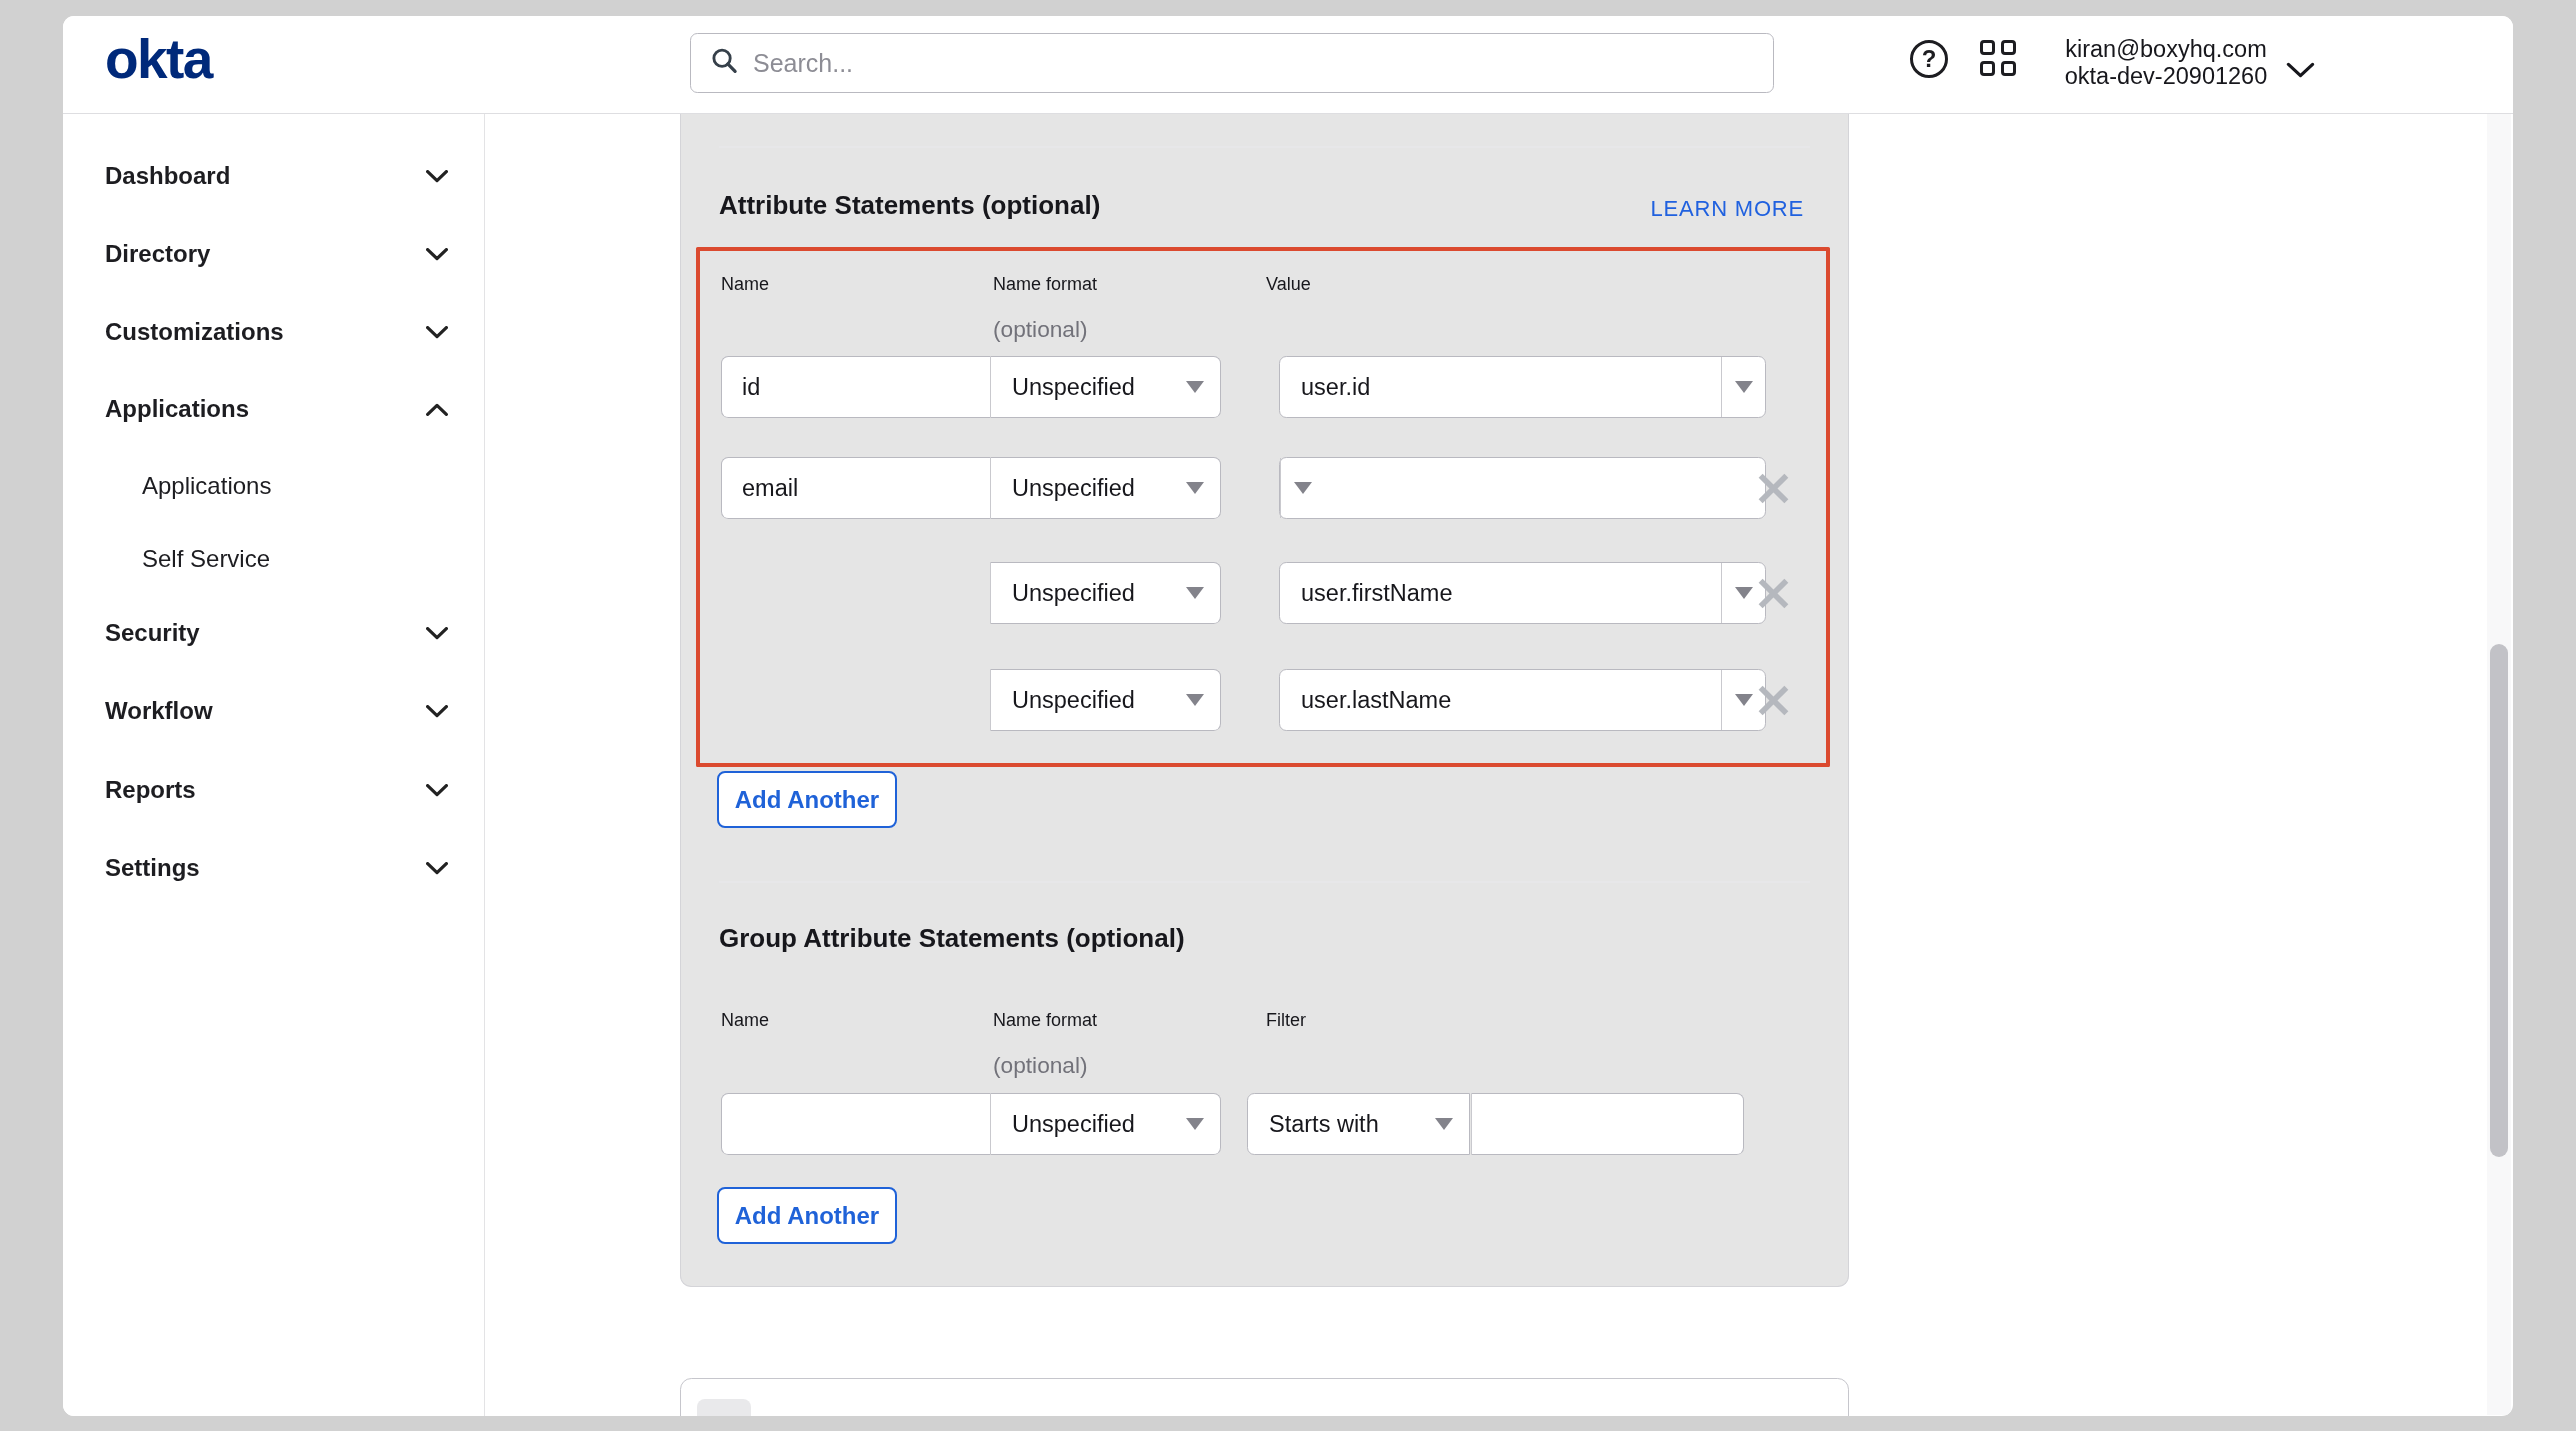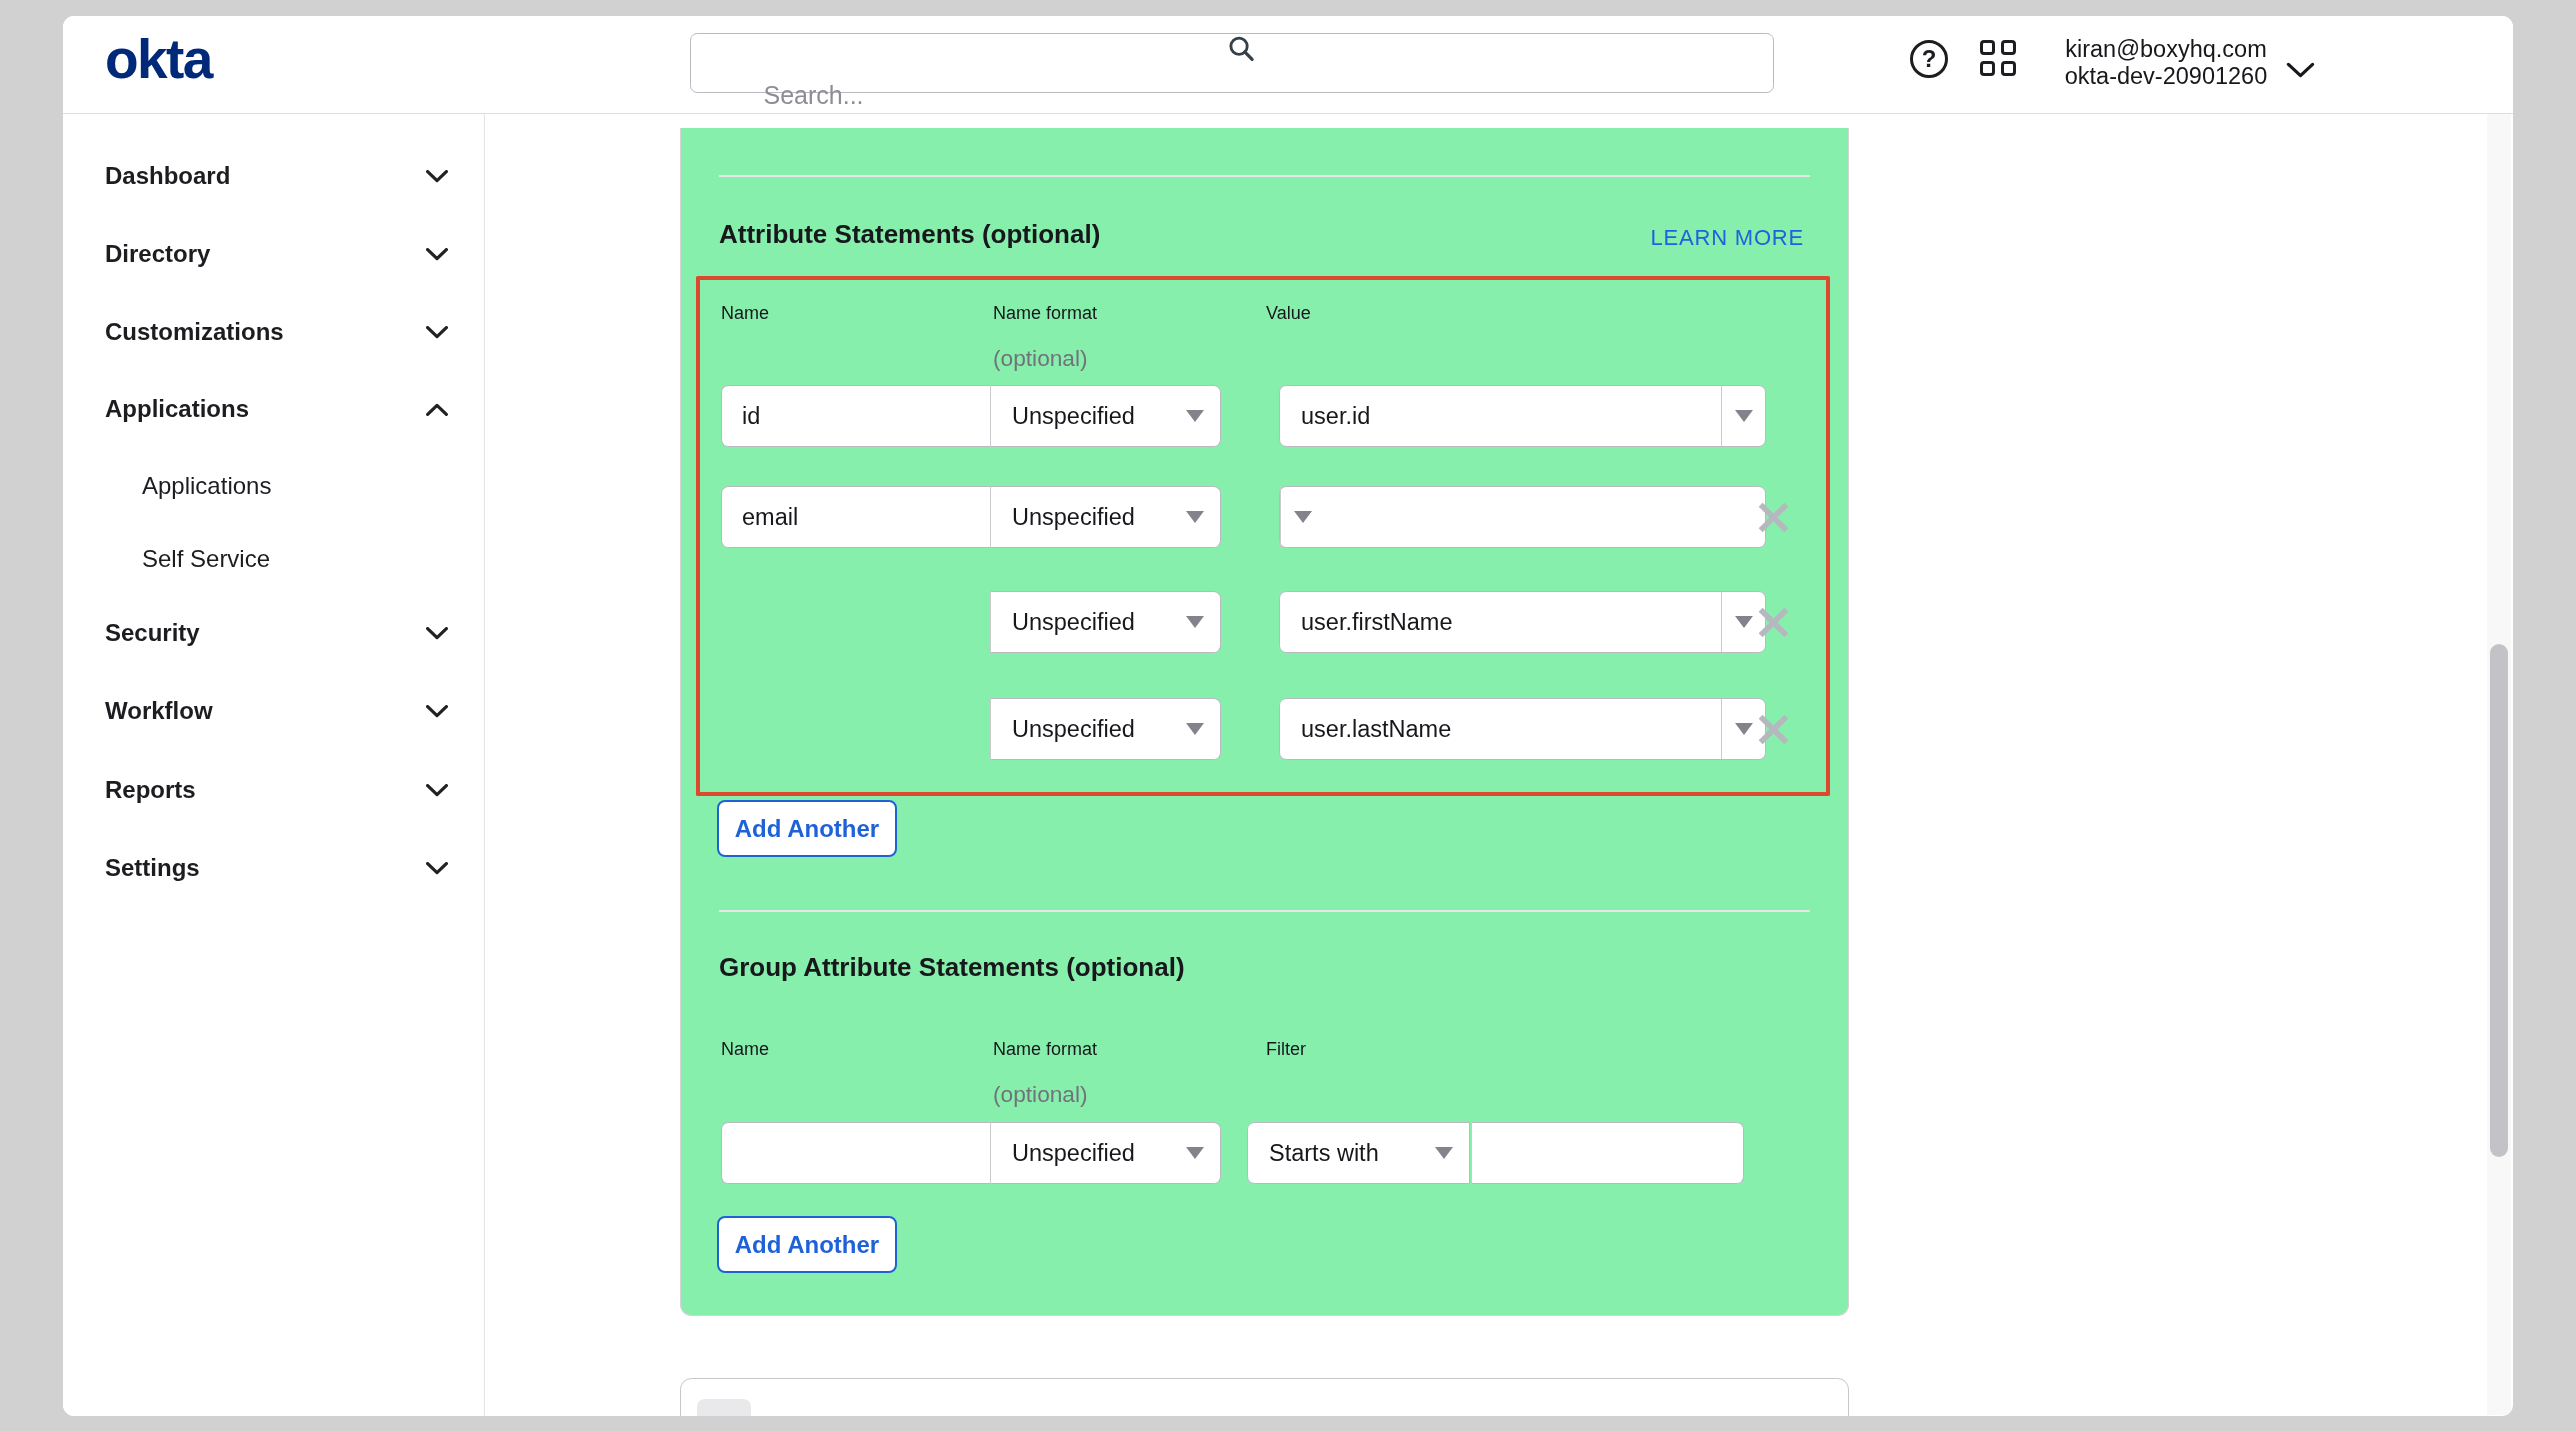--- a/index.html
+++ b/index.html
@@ -10,21 +10,21 @@
   .window { position:absolute; left:63px; top:16px; width:2450px; height:1400px;
             background:#fff; border-radius:11.3px; overflow:hidden; }
 
   
   .topbar { position:absolute; left:0; top:0; width:2450px; height:98px;
             background:#fff; border-bottom:1.6px solid #dedee1; z-index:30; }
   .logo { position:absolute; left:42px; top:16px; font-size:55px; line-height:55px;
           font-weight:800; letter-spacing:-1.6px; color:#00297a; }
   .searchbox { position:absolute; left:627px; top:17px; width:1084px; height:60px;
                border:1.6px solid #b9b9c0; border-radius:7.3px; background:#fff;
-               display:flex; align-items:center; padding-left:18px; gap:13px;flex-direction:column; }
+               display:flex; align-items:center; padding-left:18px; gap:13px; }
   .searchbox input { border:none; outline:none; font-family:"Liberation Sans",sans-serif;
                      font-size:25px; color:#17171c; width:955px; background:transparent; }
   .searchbox input::placeholder { color:#8d8d95; }
   .help-circle { position:absolute; left:1847px; top:24px; width:38px; height:38px;
                  border:3.2px solid #1d1d21; border-radius:50%; display:flex;
                  align-items:center; justify-content:center; font-size:24px;
                  font-weight:700; color:#1d1d21; }
   .grid-icon { position:absolute; left:1917px; top:24px; width:38px; height:38px;
                display:grid; grid-template-columns:15.4px 15.4px; grid-template-rows:15.4px 15.4px;
                gap:5.7px; }
@@ -38,22 +38,22 @@
              background:#fff; border-right:1.6px solid #e3e3e5; }
   .nav-item { position:absolute; left:42px; width:343px; height:34px;
               display:flex; justify-content:space-between; align-items:center;
               font-size:24px; font-weight:700; color:#1d1d21; cursor:pointer; }
   .nav-sub { position:absolute; left:79px; width:291px; height:34px;
              display:flex; align-items:center; font-size:24px; font-weight:400;
              color:#1d1d21; cursor:pointer; }
   .chev svg { display:block; }
 
   
-  .card { position:absolute; left:617px; top:112px; width:1169px; height:1188px;
-          background:#86efac; border:1.6px solid #d4d4d8; border-top:none;
+  .card { position:absolute; left:617px; top:83px; width:1169px; height:1188px;
+          background:#e5e5e5; border:1.6px solid #d4d4d8; border-top:none;
           border-radius:0 0 11.3px 11.3px; }
   .divider { position:absolute; left:38px; width:1091px; height:1.6px; background:#e7e7e9; }
   .section-title { position:absolute; left:38px; font-size:26px; font-weight:700; color:#17171c; }
   .learn-more { position:absolute; right:44px; top:97px; font-size:22px; font-weight:400;
                 letter-spacing:0.8px; color:#2061df; text-decoration:none; cursor:pointer; }
   .red-box { position:absolute; left:14.6px; top:148px; width:1134px; height:520px;
              border:4px solid #db4a2f; border-radius:1.6px; pointer-events:none; }
   .col-head { position:absolute; font-size:18px; font-weight:400; color:#17171c; }
   .col-note { position:absolute; font-size:22.7px; font-weight:400; color:#72727a; }
 

